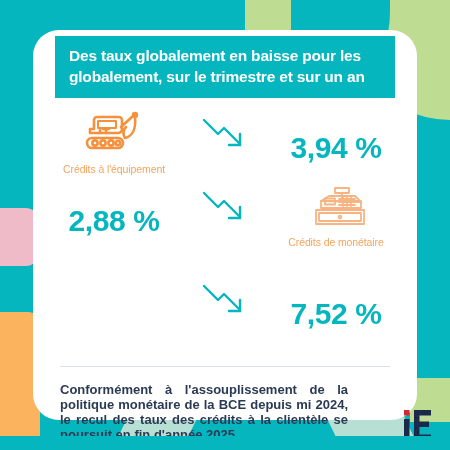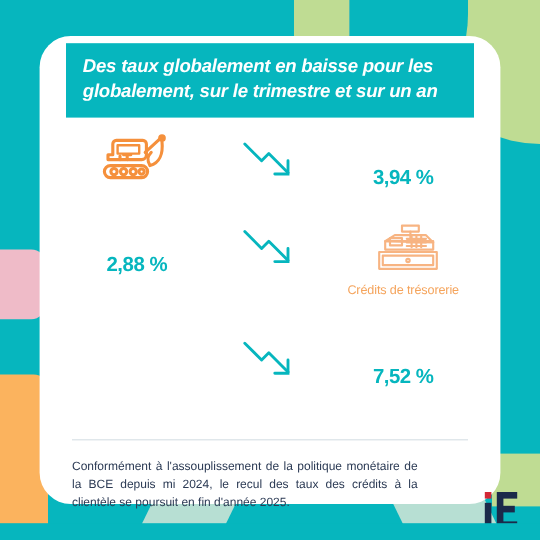--- a/index.html
+++ b/index.html
@@ -28,21 +28,21 @@
 
   
   .card{
     position:absolute;left:33px;top:30px;width:384px;height:390px;
     background:#FFFFFF;border-radius:26px;
   }
 
   
   .title-banner{
     position:absolute;left:22px;top:6px;width:340px;
-    background:#06B6BE;padding:9px 14px 11px 14px;box-sizing:border-box;font-style:italic;
+    background:#06B6BE;padding:9px 14px 11px 14px;box-sizing:border-box;
   }
   .title-banner .tline{
     color:#FFFFFF;font-weight:bold;font-size:15.5px;line-height:21px;
     letter-spacing:-0.2px;
   }
 
   
   .row{position:absolute;left:0;width:384px;height:78px;}
   .row1{top:78px;}
   .row2{top:151px;}
@@ -51,35 +51,35 @@
   .cell{position:absolute;text-align:center;}
   .icon-cell{width:150px;}
   .val-cell{width:150px;}
   .arrow-cell{width:84px;}
 
   .left{left:6px;}
   .mid{left:150px;}
   .right{left:228px;}
 
   .pct{
-    color:#06B6BE;font-weight:bold;font-size:17px;letter-spacing:-0.4px;
+    color:#06B6BE;font-weight:bold;font-size:30px;letter-spacing:-0.4px;
     white-space:nowrap;
     margin-top:28px;
   }
   .lbl{
     color:#F5A45C;font-size:10.5px;margin-top:3px;white-space:nowrap;letter-spacing:-0.1px;
   }
   .icon-wrap{height:52px;display:flex;align-items:center;justify-content:center;}
   .arrow-wrap{height:52px;display:flex;align-items:center;justify-content:center;}
 
   
   .divider{position:absolute;left:27px;top:336px;width:330px;height:1px;background:#D9E2E6;}
   .footer{
     position:absolute;left:27px;top:352px;width:288px;
-    color:#2B3A54;font-size:10px;line-height:15px;text-align:justify;
+    color:#2B3A54;font-size:13px;line-height:15px;text-align:justify;font-weight:bold;
   }
   .logo{position:absolute;left:368px;top:378px;width:38px;height:34px;}
 </style>
 </head>
 <body>
 
 <div class="stage">
 
   <div class="bg-peach"></div>
   <div class="bg-green-stripe"></div>
@@ -108,20 +108,21 @@
             <path d="M38 16 L50 5"></path>
             <circle cx="52" cy="4" r="3.2" fill="#F5903C" stroke="none"></circle>
             <path d="M52 7 C53 17 50 25 42 27 C39 22 40 19 43 16"></path>
             <rect x="4" y="27" width="36" height="10" rx="5"></rect>
             <circle cx="12" cy="32" r="2.6"></circle>
             <circle cx="20" cy="32" r="2.6"></circle>
             <circle cx="28" cy="32" r="2.6"></circle>
             <circle cx="35" cy="32" r="2.2"></circle>
           </svg>
         </div>
+        <div class="lbl">Crédits à l'équipement</div>
       </div>
       <div class="cell arrow-cell mid">
         <div class="arrow-wrap">
           <svg width="50" height="40" viewBox="0 0 50 40" fill="none" stroke="#06B6BE" stroke-width="2.4" stroke-linecap="round" stroke-linejoin="round">
             <path d="M4 6 L18 20 L24 14 L40 30"></path>
             <path d="M40 20 L40 31 L29 31" stroke-linejoin="miter"></path>
           </svg>
         </div>
       </div>
       <div class="cell val-cell right">
@@ -153,21 +154,21 @@
             <path d="M16 17 L24 12 h26 l6 6 z"></path>
             <path d="M16 17 h40 v7 h-40 z"></path>
             <path d="M20 14.5 h10 v6 h-10 z"></path>
             <path d="M34 15 h16 M34 18 h16 M34 21 h16"></path>
             <path d="M38 13 v9 M42 13 v9 M46 13 v9"></path>
             <path d="M11 26 h48 v14 h-48 z"></path>
             <path d="M14 29 h42 v8 h-42 z"></path>
             <circle cx="35" cy="33" r="1.4"></circle>
           </svg>
         </div>
-        <div class="lbl">Crédits de trésorerie</div>
+        <div class="lbl">Crédits de monétaire</div>
       </div>
     </div>
 
     <div class="row row3">
       <div class="cell arrow-cell mid">
         <div class="arrow-wrap">
           <svg width="50" height="40" viewBox="0 0 50 40" fill="none" stroke="#06B6BE" stroke-width="2.4" stroke-linecap="round" stroke-linejoin="round">
             <path d="M4 6 L18 20 L24 14 L40 30"></path>
             <path d="M40 20 L40 31 L29 31" stroke-linejoin="miter"></path>
           </svg>

